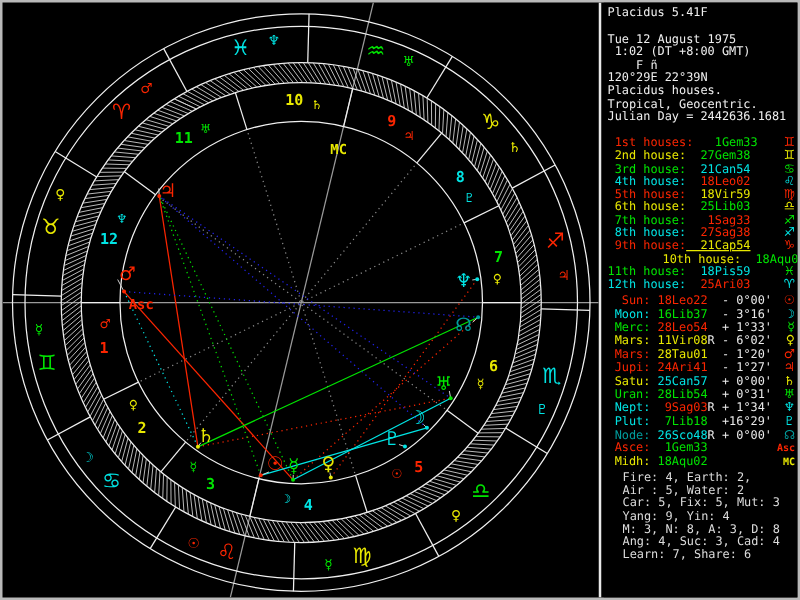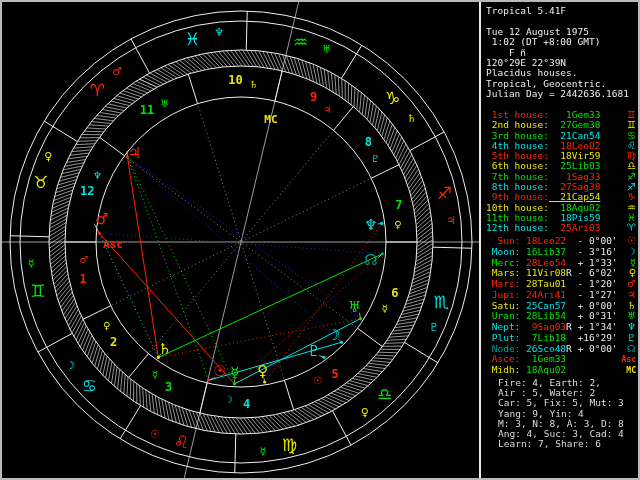--- a/index.html
+++ b/index.html
@@ -464,40 +464,40 @@
         <text x="311.77970052556793" y="348.9225192116334" fill="#00e4e4" font-size="15" text-anchor="middle" dominant-baseline="central">♇</text>
         <line x1="376.09923107162615" y1="255.74169112798455" x2="380.5123013546821" y2="251.758765466733" stroke="#cfcfcf" stroke-width="0.8"></line>
         <circle cx="380.5123013546821" cy="251.758765466733" r="1.6" fill="#009c9c"></circle>
         <text x="368.80343255768156" y="257.6654718658578" fill="#009c9c" font-size="15" text-anchor="middle" dominant-baseline="central">☊</text>
         <text x="111" y="242" fill="#fb2500" font-size="11" text-anchor="middle" dominant-baseline="central" class="axlab">Asc</text>
         <text x="268.9244506572638" y="117.54708821059675" fill="#e8e800" font-size="11" text-anchor="middle" dominant-baseline="central" class="axlab">MC</text>
       </svg>
   </div>
   <div id="divider"></div>
   <div id="info-panel">
-    <div class="hdr"><span>Tropical 5.41F</span><span id="hdr-rest">
+    <div class="hdr"><span>Placidus 5.41F</span><span id="hdr-rest">
 
 Tue 12 August 1975
  1:02 (DT +8:00 GMT)
     F ñ
 120°29E 22°39N
 Placidus houses.
 Tropical, Geocentric.
 Julian Day = 2442636.1681</span></div>
     <div id="houses">
-        <div class="row"><span class="lbl" style="color: rgb(251, 37, 0);"> 1st house:</span><span class="val" style="color: rgb(0, 228, 0);">   1Gem33</span><span class="sp"></span><span class="gly" style="color: rgb(251, 37, 0);">♊</span></div>
+        <div class="row"><span class="lbl" style="color: rgb(251, 37, 0);"> 1st houses:</span><span class="val" style="color: rgb(0, 228, 0);">   1Gem33</span><span class="sp"></span><span class="gly" style="color: rgb(251, 37, 0);">♊</span></div>
         <div class="row"><span class="lbl" style="color: rgb(232, 232, 0); text-align: right;"> 2nd house:</span><span class="val" style="color: rgb(0, 228, 0);">  27Gem38</span><span class="sp"></span><span class="gly" style="color: rgb(232, 232, 0);">♊</span></div>
         <div class="row"><span class="lbl" style="color: rgb(0, 228, 0);"> 3rd house:</span><span class="val" style="color: rgb(0, 228, 228);">  21Can54</span><span class="sp"></span><span class="gly" style="color: rgb(0, 228, 0);">♋</span></div>
         <div class="row"><span class="lbl" style="color: rgb(0, 228, 228);"> 4th house:</span><span class="val" style="color: rgb(251, 37, 0);">  18Leo02</span><span class="sp"></span><span class="gly" style="color: rgb(0, 228, 228);">♌</span></div>
         <div class="row"><span class="lbl" style="color: rgb(251, 37, 0);"> 5th house:</span><span class="val" style="color: rgb(232, 232, 0);">  18Vir59</span><span class="sp"></span><span class="gly" style="color: rgb(251, 37, 0);">♍</span></div>
         <div class="row"><span class="lbl" style="color: rgb(232, 232, 0);"> 6th house:</span><span class="val" style="color: rgb(0, 228, 0);">  25Lib03</span><span class="sp"></span><span class="gly" style="color: rgb(232, 232, 0);">♎</span></div>
         <div class="row"><span class="lbl" style="color: rgb(0, 228, 0);"> 7th house:</span><span class="val" style="color: rgb(251, 37, 0);">   1Sag33</span><span class="sp"></span><span class="gly" style="color: rgb(0, 228, 0);">♐</span></div>
         <div class="row"><span class="lbl" style="color: rgb(0, 228, 228); text-align: center;"> 8th house:</span><span class="val" style="color: rgb(251, 37, 0);">  27Sag38</span><span class="sp"></span><span class="gly" style="color: rgb(0, 228, 228);">♐</span></div>
         <div class="row"><span class="lbl" style="color: rgb(251, 37, 0);"> 9th house:</span><span class="val" style="color: rgb(232, 232, 0); text-decoration: underline;">  21Cap54</span><span class="sp"></span><span class="gly" style="color: rgb(251, 37, 0);">♑</span></div>
-        <div class="row"><span class="lbl" style="color: rgb(232, 232, 0);">10th house:</span><span class="val" style="color: rgb(0, 228, 0);">  18Aqu02</span><span class="sp"></span><span class="gly" style="color: rgb(232, 232, 0);">♒</span></div>
+        <div class="row"><span class="lbl" style="color: rgb(232, 232, 0); margin-left: 44px;">10th house:</span><span class="val" style="color: rgb(0, 228, 0);">  18Aqu02</span><span class="sp"></span><span class="gly" style="color: rgb(232, 232, 0);">♒</span></div>
         <div class="row"><span class="lbl" style="color: rgb(0, 228, 0);">11th house:</span><span class="val" style="color: rgb(0, 228, 228);">  18Pis59</span><span class="sp"></span><span class="gly" style="color: rgb(0, 228, 0);">♓</span></div>
         <div class="row"><span class="lbl" style="color: rgb(0, 228, 228);">12th house:</span><span class="val" style="color: rgb(251, 37, 0);">  25Ari03</span><span class="sp"></span><span class="gly" style="color: rgb(0, 228, 228);">♈</span></div>
       </div>
     <div id="planets">
         <div class="row"><span class="lbl" style="color: rgb(251, 37, 0);">  Sun:</span><span class="val" style="color: rgb(251, 37, 0);"> 18Leo22</span><span class="retro"> </span><span class="delta"> - 0°00'</span><span class="sp"></span><span class="gly" style="color: rgb(251, 37, 0);">☉</span></div>
         <div class="row"><span class="lbl" style="color: rgb(0, 228, 228);"> Moon:</span><span class="val" style="color: rgb(0, 228, 0);"> 16Lib37</span><span class="retro"> </span><span class="delta"> - 3°16'</span><span class="sp"></span><span class="gly" style="color: rgb(0, 228, 228);">☽</span></div>
         <div class="row"><span class="lbl" style="color: rgb(0, 228, 0);"> Merc:</span><span class="val" style="color: rgb(251, 37, 0);"> 28Leo54</span><span class="retro"> </span><span class="delta"> + 1°33'</span><span class="sp"></span><span class="gly" style="color: rgb(0, 228, 0);">☿</span></div>
         <div class="row"><span class="lbl" style="color: rgb(232, 232, 0);"> Mars:</span><span class="val" style="color: rgb(232, 232, 0);"> 11Vir08</span><span class="retro">R</span><span class="delta"> - 6°02'</span><span class="sp"></span><span class="gly" style="color: rgb(232, 232, 0);">♀</span></div>
         <div class="row"><span class="lbl" style="color: rgb(251, 37, 0);"> Mars:</span><span class="val" style="color: rgb(232, 232, 0);"> 28Tau01</span><span class="retro"> </span><span class="delta"> - 1°20'</span><span class="sp"></span><span class="gly" style="color: rgb(251, 37, 0);">♂</span></div>
         <div class="row"><span class="lbl" style="color: rgb(251, 37, 0);"> Jupi:</span><span class="val" style="color: rgb(251, 37, 0);"> 24Ari41</span><span class="retro"> </span><span class="delta"> - 1°27'</span><span class="sp"></span><span class="gly" style="color: rgb(251, 37, 0);">♃</span></div>

